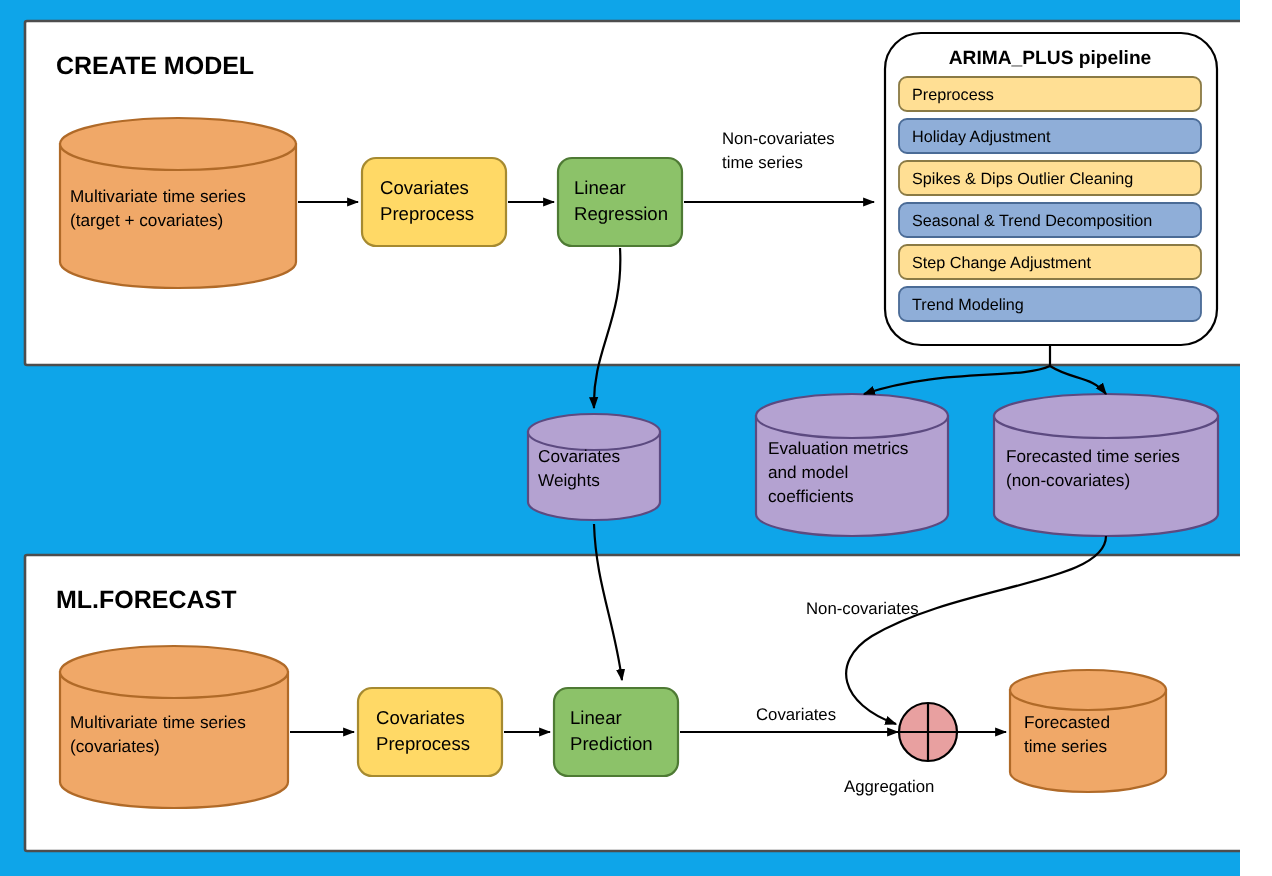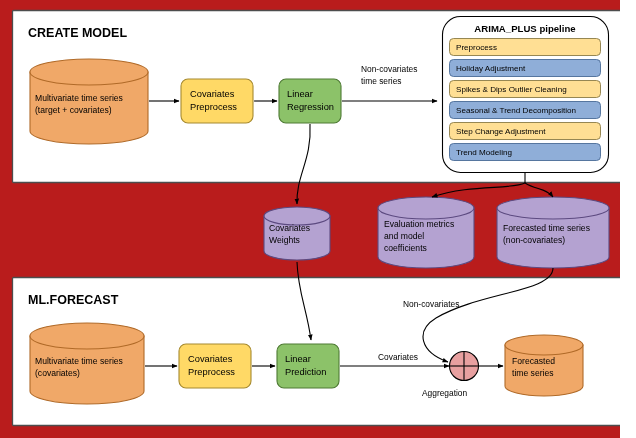--- a/index.html
+++ b/index.html
@@ -7,21 +7,21 @@
     padding: 0;
     background: #ffffff;
   }
   body {
     font-family: "Liberation Sans", sans-serif;
   }
   #stage {
     position: relative;
     width: 620px;
     height: 438px;
-    background: #b91c1c;
+    background: #0ea5e9;
     overflow: hidden;
   }
   svg.layer {
     position: absolute;
     left: 0;
     top: 0;
     width: 636px;
     height: 438px;
   }
   .frame-rect {

